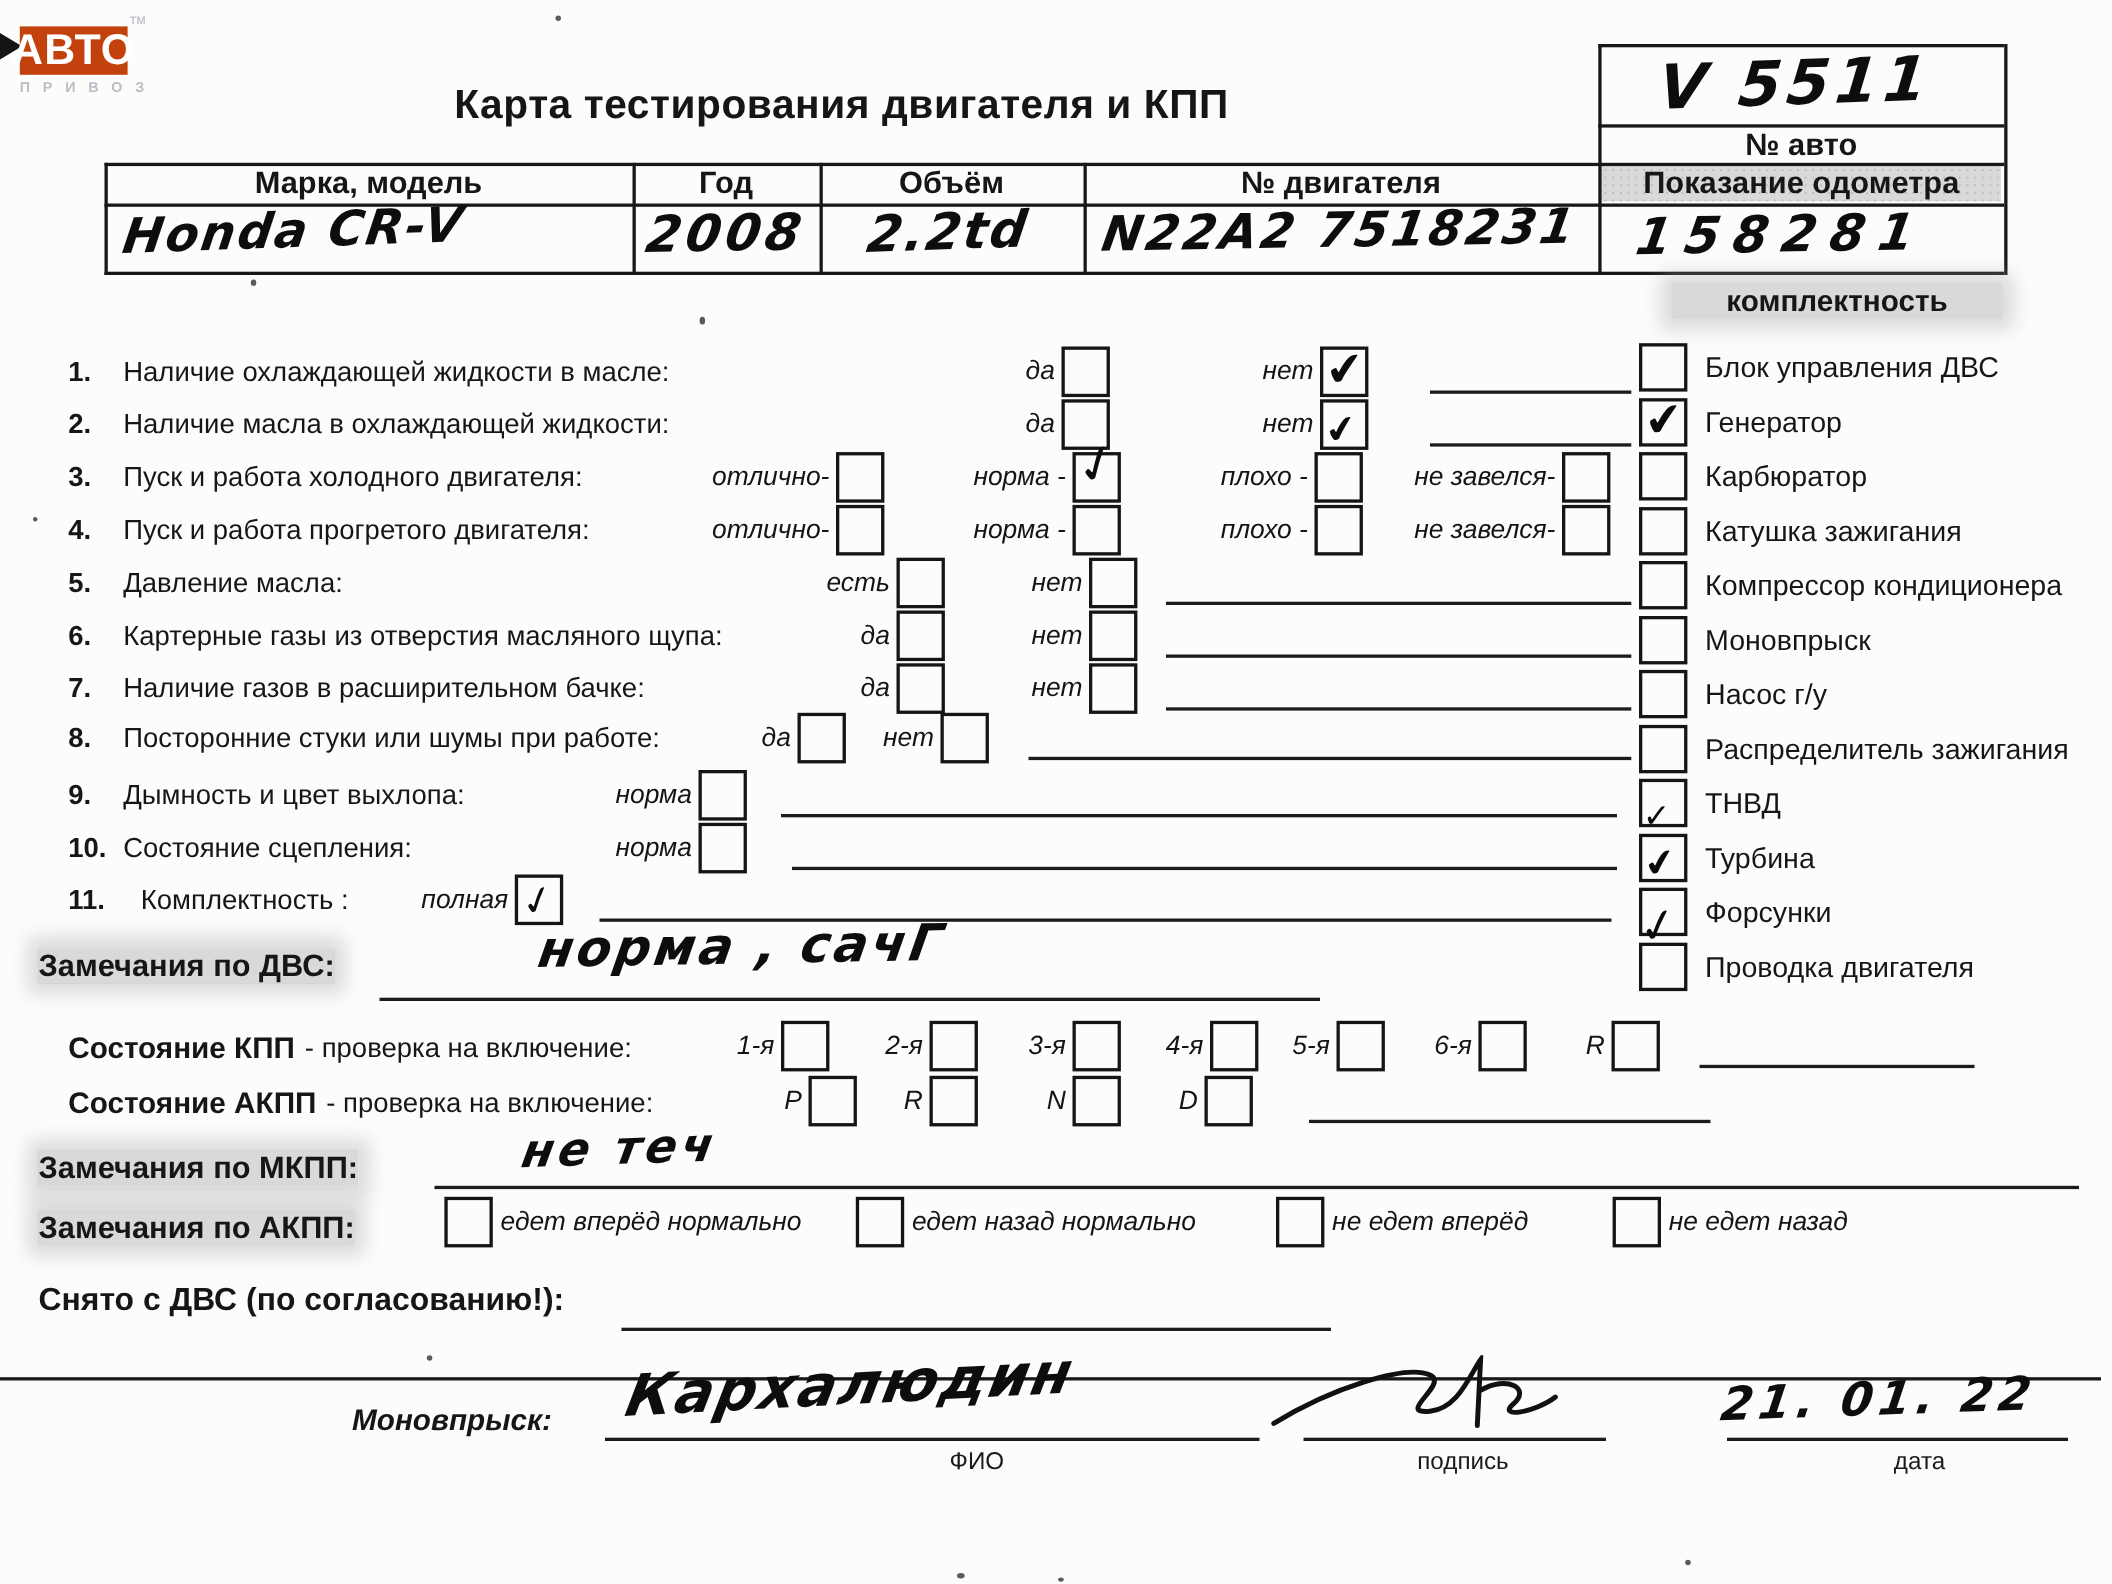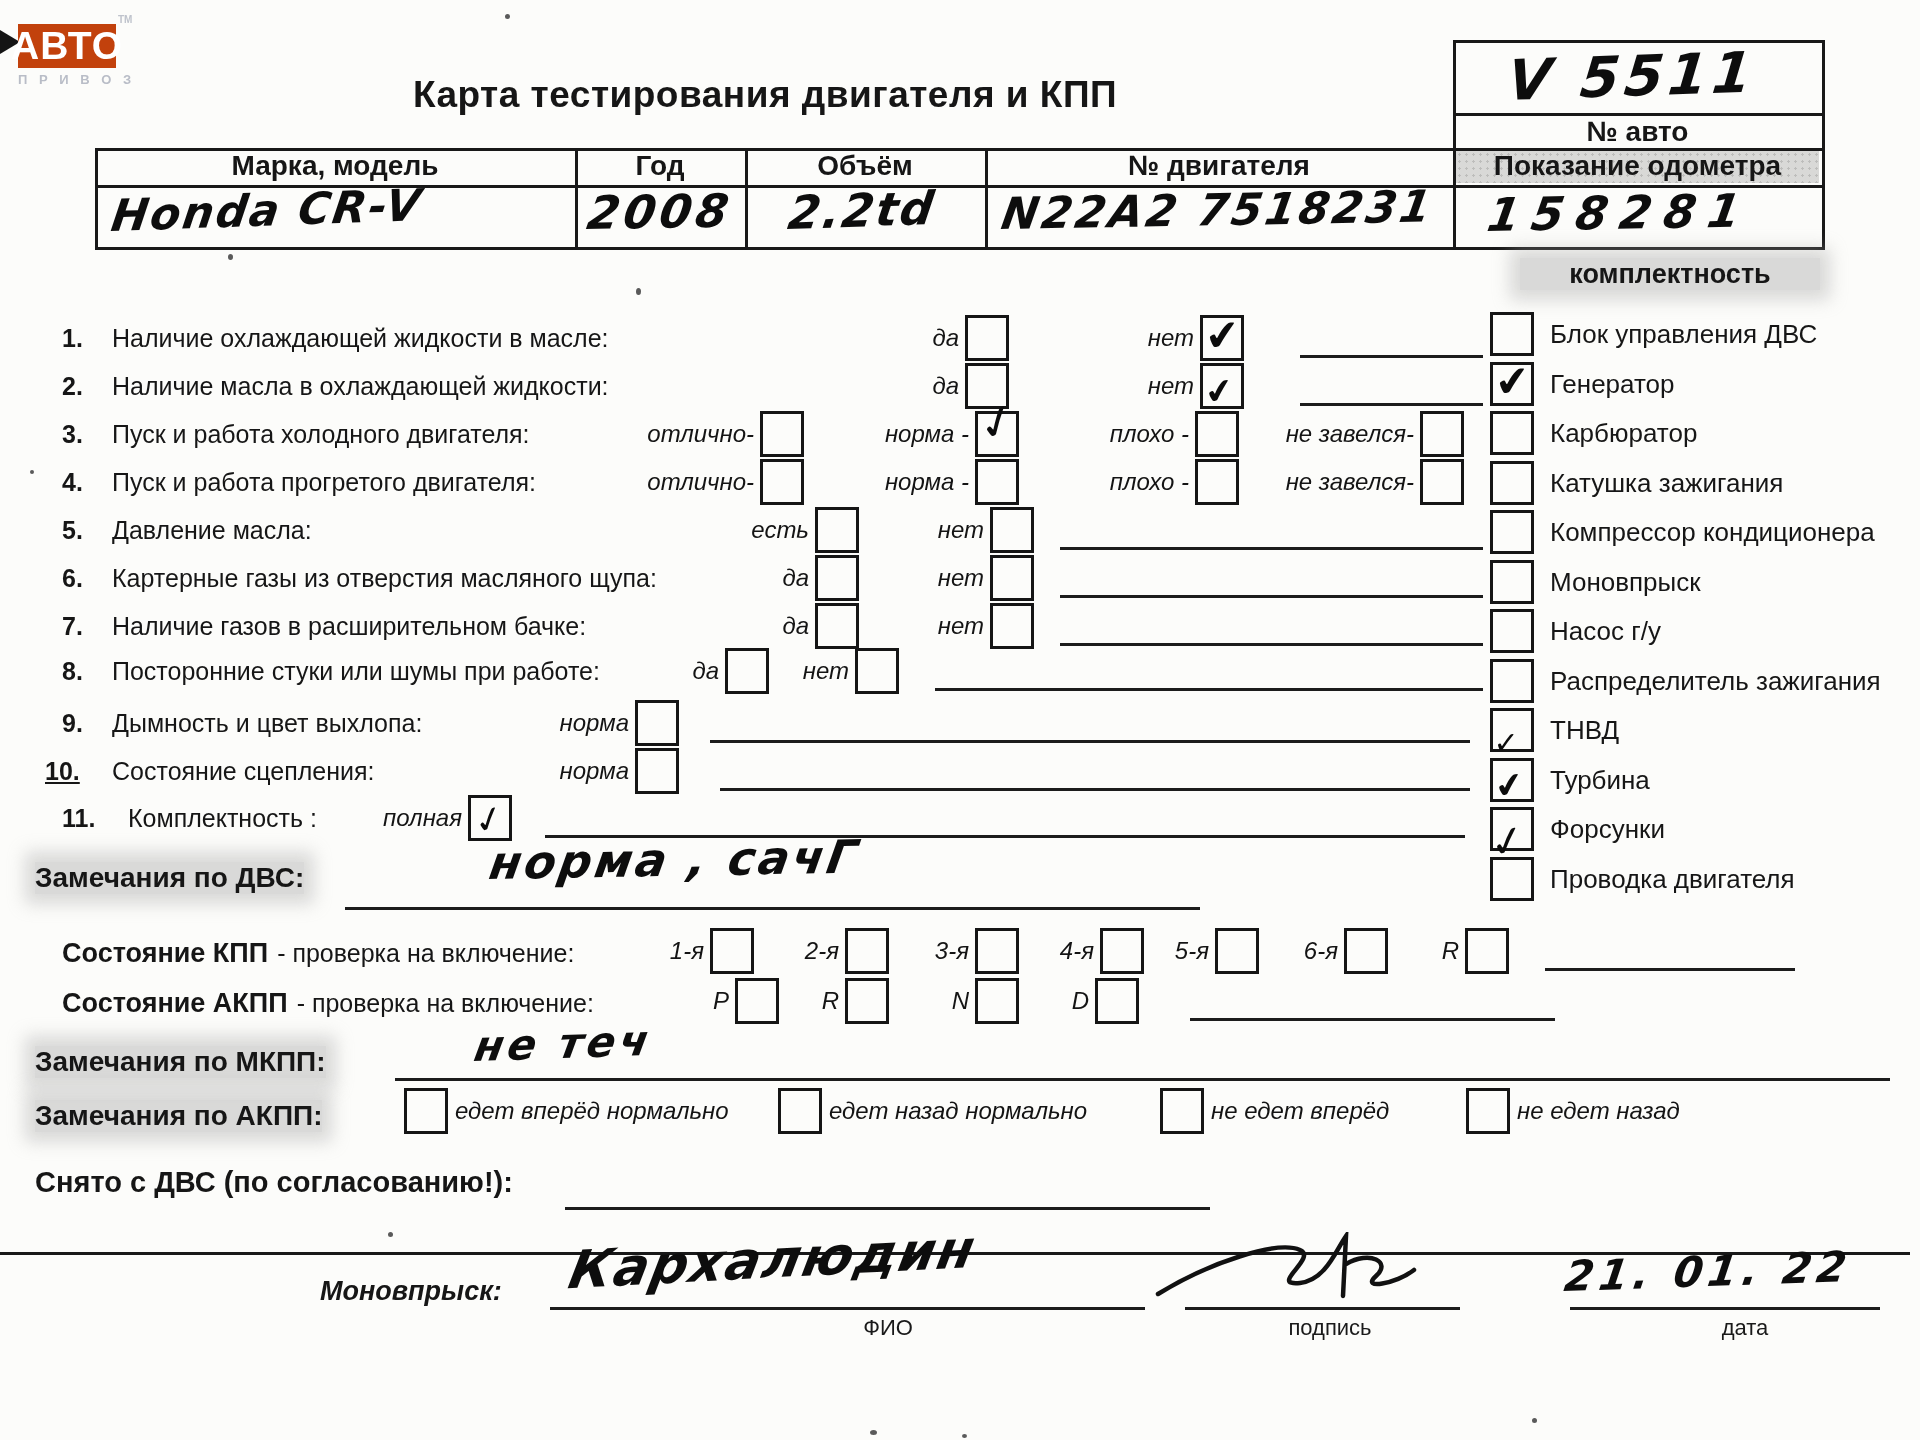--- a/index.html
+++ b/index.html
@@ -236,21 +236,21 @@
       </div>
       <div class="abs" style="left: 0px; top: 700px; width: 1920px; height: 46px;">
         <div class="itemNum" style="left: 62px;">9.</div>
         <div class="itemLbl" style="left: 112px;">Дымность и цвет выхлопа:</div>
         <div class="box" style="left: 635px; top: 0px;">
           <span class="opt-label">норма</span>
         </div>
         <div class="uline" style="left: 710px; top: 40px; width: 760px;"></div>
       </div>
       <div class="abs" style="left: 0px; top: 748px; width: 1920px; height: 46px;">
-        <div class="itemNum" style="left: 45px; text-decoration: underline;">10.</div>
+        <div class="itemNum" style="left: 62px;">10.</div>
         <div class="itemLbl" style="left: 112px;">Состояние сцепления:</div>
         <div class="box" style="left: 635px; top: 0px;">
           <span class="opt-label">норма</span>
         </div>
         <div class="uline" style="left: 720px; top: 40px; width: 750px;"></div>
       </div>
       <div class="abs" style="left: 0px; top: 795px; width: 1920px; height: 46px;">
         <div class="itemNum" style="left: 62px;">11.</div>
         <div class="itemLbl" style="left: 128px;">Комплектность :</div>
         <div class="box" style="left: 468px; top: 0px;">

